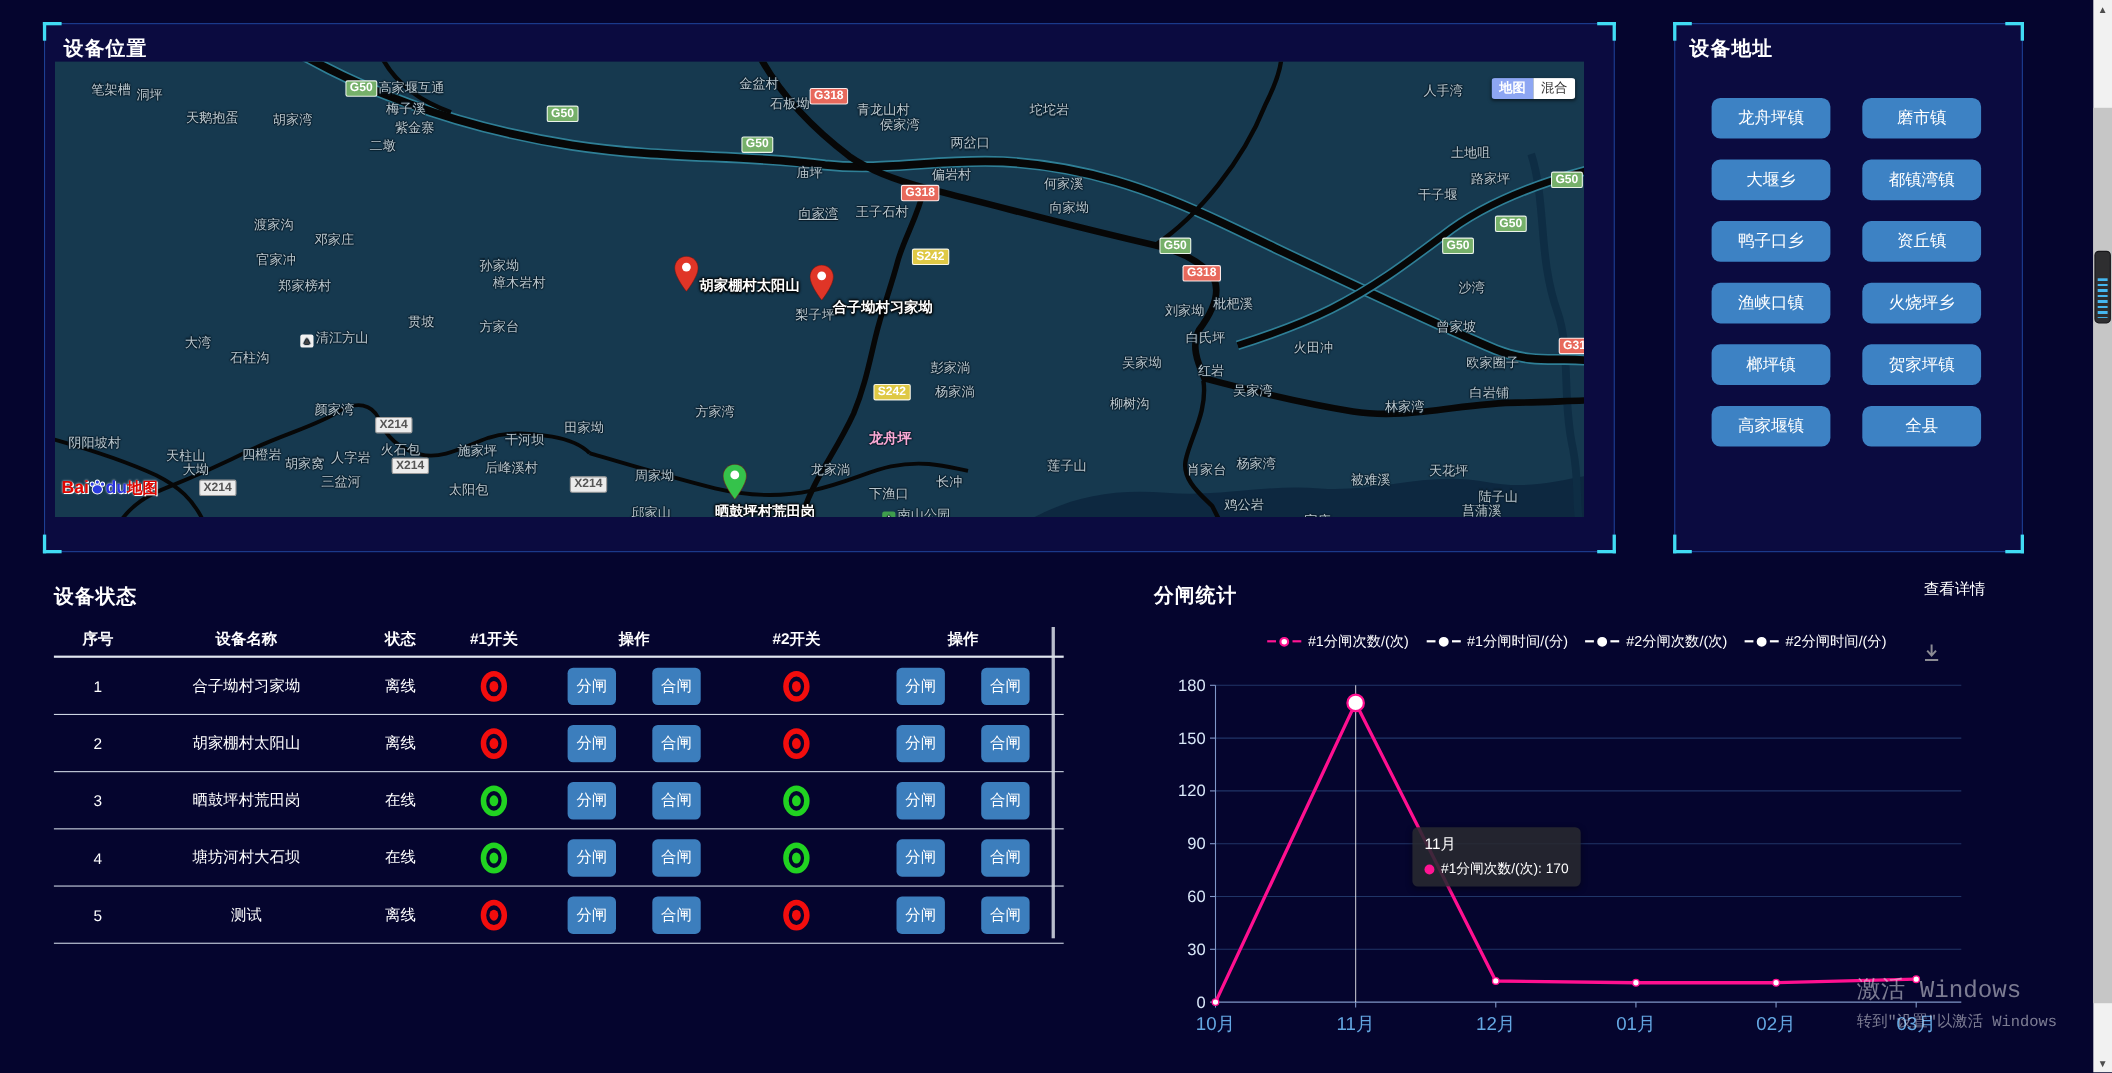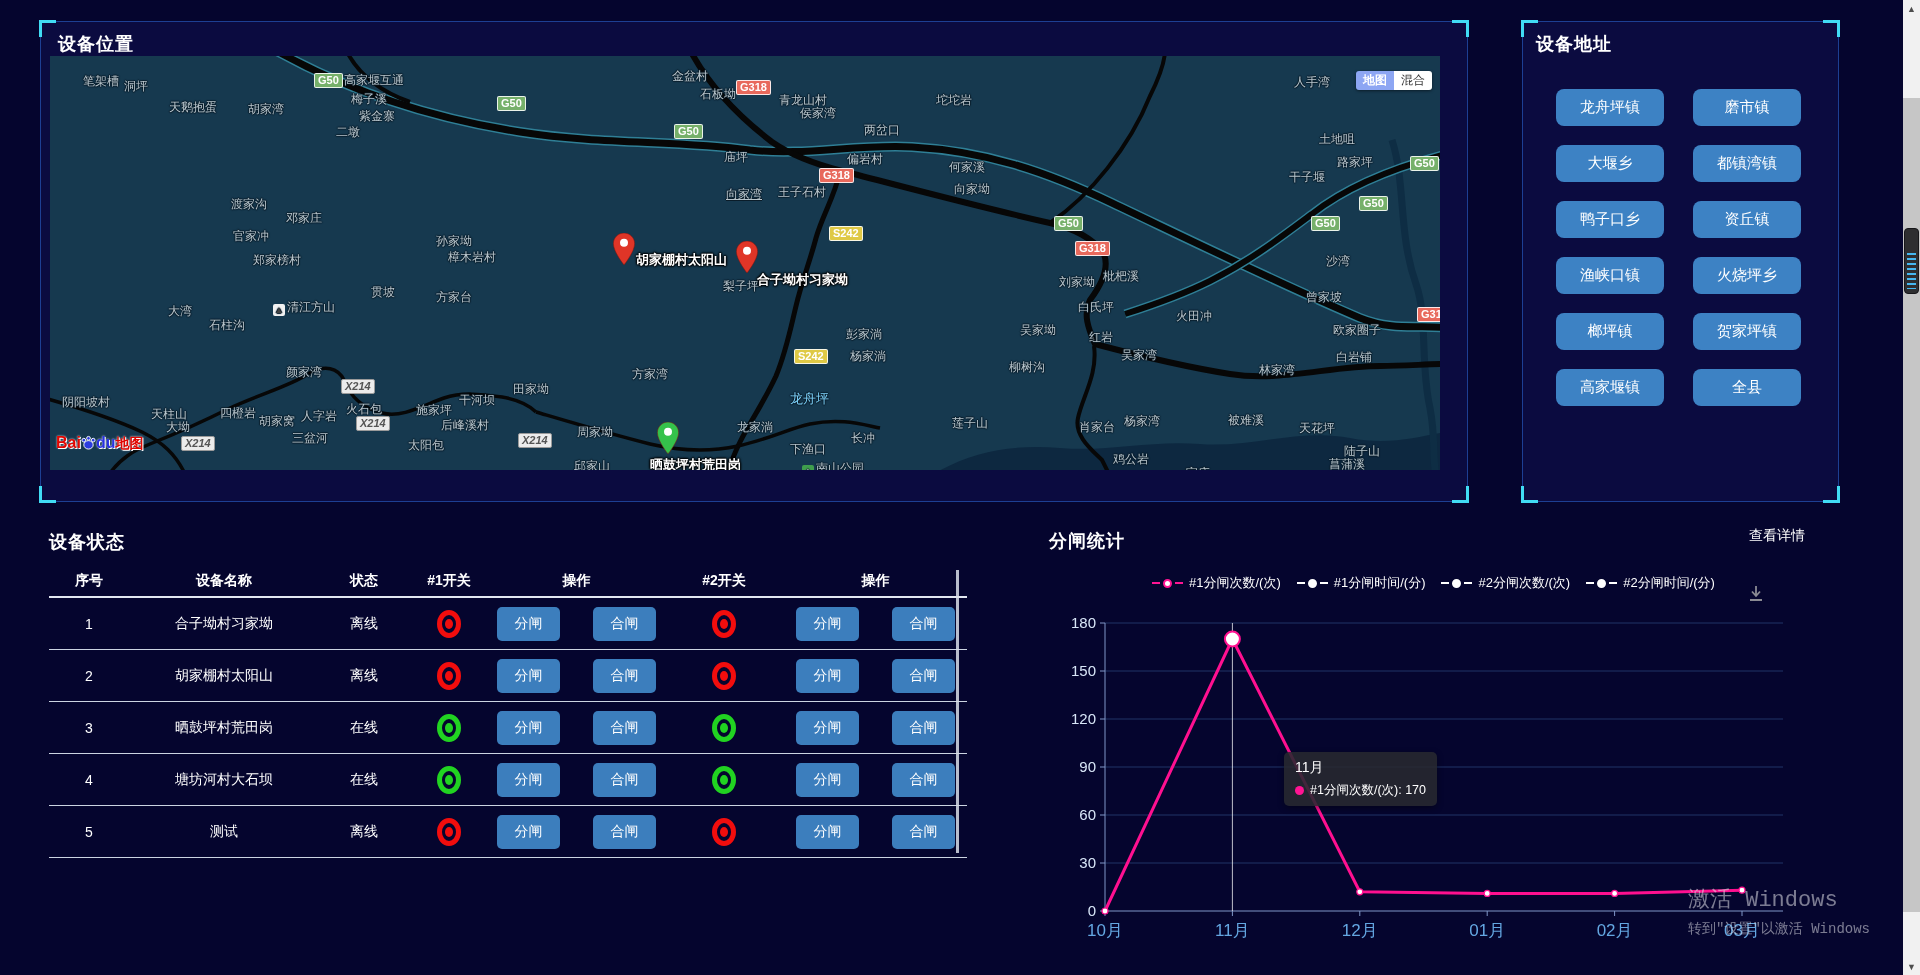--- a/index.html
+++ b/index.html
@@ -16,31 +16,31 @@
   .corner.br{right:-2px;bottom:-2px;border-right:3px solid #41dcf4;border-bottom:3px solid #41dcf4;}
   .panel-title{color:#fff;font-size:18px;font-weight:bold;letter-spacing:1px;}
 
   
   #loc-panel{left:40px;top:21px;width:1426px;height:479px;}
   #loc-panel .panel-title{position:absolute;left:17px;top:10px;}
   #map{position:absolute;left:9px;top:34px;width:1390px;height:414px;background:#16394f;overflow:hidden;}
   #map svg.roads{position:absolute;left:0;top:0;}
   .map-label{position:absolute;color:#b9c6cd;font-size:12px;white-space:nowrap;z-index:2;
     text-shadow:-1px 0 1px #0a1c29,1px 0 1px #0a1c29,0 -1px 1px #0a1c29,0 1px 1px #0a1c29;}
-  .map-label.big{font-size:13px;color:#7dd3fc;font-weight:normal;}
+  .map-label.big{font-size:13px;color:#f9a8d4;font-weight:bold;}
   .map-label .licon{display:inline-block;width:12px;height:12px;border-radius:2px;margin-right:2px;
     vertical-align:-2px;text-align:center;line-height:12px;font-size:9px;}
   .licon.scenic{background:#f2f2f2;color:#444;}
   .licon.park{background:#3f9e4d;color:#fff;}
   .badge{position:absolute;z-index:2;font-size:11px;font-weight:bold;line-height:13px;
     padding:0 3px;border-radius:2px;border:1px solid rgba(255,255,255,.85);color:#fff;}
   .badge.g{background:#76b06a;}
   .badge.r{background:#e8695c;}
   .badge.s{background:#dfc945;}
-  .badge.x{background:#ececec;color:#555;border-color:#9a9a9a;font-style:italic;}
+  .badge.x{background:#ececec;color:#555;border-color:#9a9a9a;}
   .marker{position:absolute;z-index:4;}
   .marker .mlabel{position:absolute;white-space:nowrap;color:#fff;font-size:13px;font-weight:bold;
     text-shadow:-1px 0 2px #000,1px 0 2px #000,0 -1px 2px #000,0 1px 2px #000;}
   #map-ctl{position:absolute;z-index:6;left:1306px;top:15px;display:flex;box-shadow:0 1px 3px rgba(0,0,0,.5);
     border-radius:3px;overflow:hidden;font-size:12px;line-height:19px;}
   #map-ctl .seg{padding:0 7px;cursor:pointer;}
   #map-ctl .seg.on{background:#8da6f3;color:#fff;font-weight:bold;}
   #map-ctl .seg.off{background:#ffffff;color:#333;}
   #baidu-logo{position:absolute;z-index:6;left:6px;bottom:17px;font-weight:bold;font-size:16px;
     text-shadow:0 0 2px #fff,1px 1px 0 #fff;}
@@ -64,21 +64,21 @@
   #dev-table{position:absolute;left:49px;top:566px;width:918px;color:#fff;}
   .t-head{display:grid;grid-template-columns:80px 190px 90px 80px 175px 120px 183px;height:30px;
     align-items:center;font-size:14px;font-weight:bold;text-align:center;border-bottom:2px solid #e2e7f0;}
   .t-row{display:grid;grid-template-columns:80px 190px 90px 80px 175px 120px 183px;height:51px;
     align-items:center;font-size:14px;text-align:center;border-bottom:1px solid #ccd4e2;}
   .sw{display:inline-block;width:14px;height:18px;border-radius:50%;border:5px solid #f00;position:relative;vertical-align:middle;}
   .sw::after{content:"";position:absolute;left:3px;top:4px;width:8px;height:10px;border-radius:50%;background:inherit;}
   .sw.on{border-color:#21d321;}  .sw.on::after{background:#21d321;}
   .sw.off{border-color:#f20d0d;} .sw.off::after{background:#f20d0d;}
   .op-cell{display:flex;justify-content:center;gap:33px;}
-  .op-btn{width:63px;height:34px;background:#3c7ebd;border:none;border-radius:5px;color:#fff;
+  .op-btn{width:44px;height:34px;background:#3c7ebd;border:none;border-radius:5px;color:#fff;
     font-size:14px;cursor:pointer;font-family:inherit;}
   #table-scrollhint{position:absolute;left:956px;top:570px;width:3px;height:283px;background:#d9dee8;opacity:.85;}
 
   
   #stats-title{position:absolute;left:1049px;top:529px;}
   #view-details{position:absolute;left:1749px;top:527px;color:#fff;font-size:14px;cursor:pointer;}
   #legend{position:absolute;left:1152px;top:574px;display:flex;gap:16px;align-items:center;}
   .lg-item{display:flex;align-items:center;gap:3px;cursor:pointer;}
   .lg-item .dash{width:8px;height:2px;}
   .lg-item .dot{width:9px;height:9px;border-radius:50%;background:#fff;border:2px solid #fff;box-sizing:border-box;}
@@ -206,21 +206,21 @@
         <span class="map-label" style="left: 1039px; top: 273px;">红岩</span>
         <span class="map-label" style="left: 1071px; top: 291px;">吴家湾</span>
         <span class="map-label" style="left: 959px; top: 303px;">柳树沟</span>
         <span class="map-label" style="left: 1209px; top: 306px;">林家湾</span>
         <span class="map-label" style="left: 1286px; top: 293px;">白岩铺</span>
         <span class="map-label" style="left: 1276px; top: 197px;">沙湾</span>
         <span class="map-label" style="left: 1256px; top: 233px;">曾家坡</span>
         <span class="map-label" style="left: 1283px; top: 266px;">欧家圈子</span>
         <span class="map-label" style="left: 1029px; top: 363px;">肖家台</span>
         <span class="map-label" style="left: 1074px; top: 357px;">杨家湾</span>
-        <span class="map-label" style="left: 1178px; top: 356px;">被难溪</span>
+        <span class="map-label" style="left: 1178px; top: 372px;">被难溪</span>
         <span class="map-label" style="left: 1249px; top: 364px;">天花坪</span>
         <span class="map-label" style="left: 1063px; top: 395px;">鸡公岩</span>
         <span class="map-label" style="left: 1294px; top: 387px;">陆子山</span>
         <span class="map-label" style="left: 1279px; top: 400px;">菖蒲溪</span>
         <span class="map-label" style="left: 1136px; top: 409px;">官庄</span>
         <span class="map-label" style="left: 1244px; top: 18px;">人手湾</span>
         <span class="map-label" style="left: 1269px; top: 75px;">土地咀</span>
         <span class="map-label" style="left: 1287px; top: 98px;">路家坪</span>
         <span class="map-label" style="left: 1239px; top: 113px;">干子堰</span>
         <span class="badge g" style="left: 264px; top: 17px;">G50</span>

